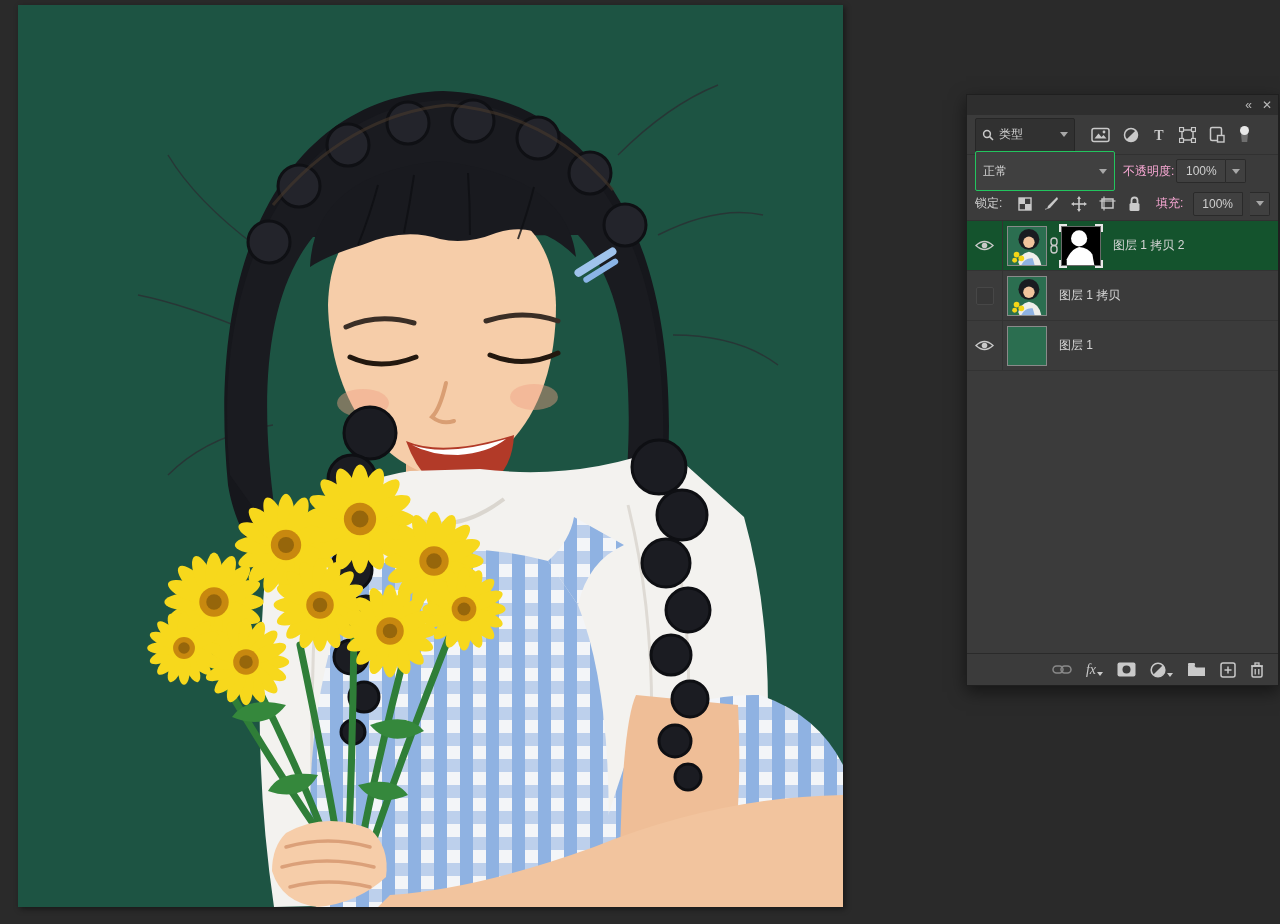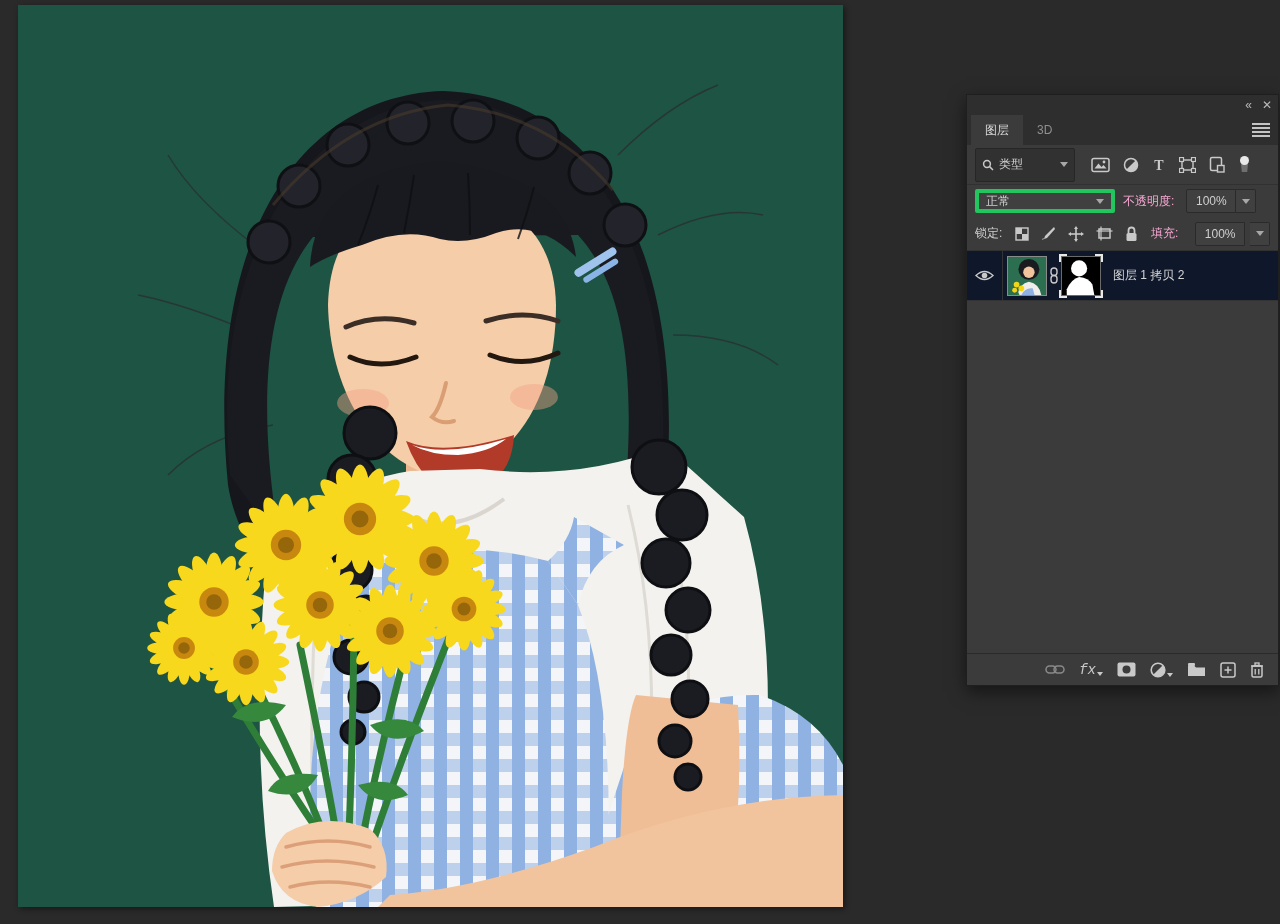--- a/index.html
+++ b/index.html
@@ -30,57 +30,57 @@
   .filter-row{height:40px;padding:0 8px;border-bottom:1px solid #313131;}
   .search-select{width:100px;height:26px;background:#313131;border:1px solid #262626;
     border-radius:2px;display:flex;align-items:center;padding:16px 6px;gap:5px;cursor:pointer;}
   .search-select .lbl{flex:1;color:#d2d2d2;}
   .caret{width:0;height:0;border-left:4px solid transparent;border-right:4px solid transparent;
     border-top:5px solid #a8a8a8;}
   .f-icons{display:flex;align-items:center;gap:13px;margin-left:16px;}
   .icon-btn{display:flex;align-items:center;justify-content:center;cursor:pointer;}
 
   .blend-row{height:32px;padding:0 8px;}
-  .blend-select{width:140px;height:24px;background:#404040;border:4px solid #22c55e;
+  .blend-select{width:140px;height:40px;background:#404040;border:1px solid #22c55e;
     border-radius:2px;display:flex;align-items:center;padding:0 7px;cursor:pointer;}
   .blend-select .lbl{flex:1;}
   .fieldlabel{margin-left:8px;color:#f9a8d4;}
   .val-box{width:50px;height:24px;background:#404040;border:1px solid #2a2a2a;
     border-radius:2px 0 0 2px;display:flex;align-items:center;justify-content:center;
-    margin-left:12px;cursor:text;}
+    margin-left:2px;cursor:text;}
   .val-caret{width:20px;height:24px;background:#404040;border:1px solid #2a2a2a;border-left:none;
     border-radius:0 2px 2px 0;display:flex;align-items:center;justify-content:center;cursor:pointer;}
 
   .lock-row{height:34px;padding:0 8px;border-bottom:1px solid #313131;justify-content:space-between;}
   .lock-icons{display:flex;align-items:center;gap:12px;margin-left:8px;}
 
   .layer-list{}
   .layer-row{height:50px;display:flex;align-items:center;border-bottom:1px solid #333;
     background:#3b3b3b;cursor:pointer;}
-  .layer-row.selected{background:#0f172a;}
+  .layer-row.selected{background:#14532d;}
   .eye-cell{width:36px;height:100%;border-right:1px solid #333;display:flex;
     align-items:center;justify-content:center;flex:none;cursor:pointer;}
   .eye-empty{width:18px;height:18px;border:1px solid #474747;border-radius:2px;background:#373737;}
   .thumb{width:40px;height:40px;flex:none;margin-left:4px;border:1px solid #8a8a8a;
     background:#222;cursor:pointer;}
   .thumb.green{background:#2b6e50;}
   .link-cell{width:14px;flex:none;display:flex;justify-content:center;}
   .mask-thumb{position:relative;width:40px;height:40px;flex:none;background:#000;
     border:1px solid #6a6a6a;cursor:pointer;}
   .mask-thumb .ck{position:absolute;width:8px;height:8px;}
   .ck.tl{left:-3px;top:-3px;border-left:2px solid #e8e8e8;border-top:2px solid #e8e8e8;}
   .ck.tr{right:-3px;top:-3px;border-right:2px solid #e8e8e8;border-top:2px solid #e8e8e8;}
   .ck.bl{left:-3px;bottom:-3px;border-left:2px solid #e8e8e8;border-bottom:2px solid #e8e8e8;}
   .ck.br{right:-3px;bottom:-3px;border-right:2px solid #e8e8e8;border-bottom:2px solid #e8e8e8;}
   .layer-name{margin-left:12px;color:#d6d6d6;white-space:nowrap;}
 
   .panel-footer{position:absolute;left:0;right:0;bottom:0;height:32px;
     border-top:1px solid #2a2a2a;background:#3b3b3b;display:flex;align-items:center;
     justify-content:flex-end;gap:14px;padding:0 14px;}
-  .fx-label{font-style:italic;font-family:Liberation Mono, monospace;
+  .fx-label{font-style:italic;font-family:Liberation Serif, serif;
     font-size:14px;color:#c9c9c9;line-height:1;}
   .mini-caret{width:0;height:0;border-left:3px solid transparent;border-right:3px solid transparent;
     border-top:4px solid #c9c9c9;margin-left:1px;align-self:flex-end;margin-bottom:1px;}
 </style>
 </head>
 <body>
 
 <div class="doc-canvas">
   <svg width="825" height="902" viewBox="0 0 825 902">
     <defs>
@@ -255,30 +255,20 @@
   </svg>
 </div>
 
 <div class="panel">
 
   <div class="panel-header">
     <span class="hbtn">«</span>
     <span class="hbtn">✕</span>
   </div>
 
-  <div class="tabbar">
-    <div class="tab active">图层</div>
-    <div class="tab">3D</div>
-    <div class="panel-menu">
-      <i></i>
-        <i></i>
-        <i></i>
-        <i></i>
-    </div>
-  </div>
 
   <div class="row filter-row">
     <div class="search-select">
       <svg width="12" height="12" viewBox="0 0 12 12">
         <circle cx="5" cy="5" r="3.4" fill="none" stroke="#c9c9c9" stroke-width="1.5"></circle>
         <line x1="7.6" y1="7.6" x2="11" y2="11" stroke="#c9c9c9" stroke-width="1.5"></line>
       </svg>
       <span class="lbl">类型</span>
       <span class="caret"></span>
     </div>
@@ -424,21 +414,50 @@
           <path d="M9,31 Q6,33 5,37 L10,38 Z" fill="#fff"></path>
         </svg>
         <span class="ck tl"></span>
         <span class="ck tr"></span>
         <span class="ck bl"></span>
         <span class="ck br"></span>
       </div>
       <span class="layer-name">图层 1 拷贝 2</span>
     </div>
 
-
+    <div class="layer-row">
+      <div class="eye-cell">
+        <span class="eye-empty"></span>
+      </div>
+      <div class="thumb">
+        <svg width="38" height="38" viewBox="0 0 40 40">
+          <rect width="40" height="40" fill="#2B6E50"></rect>
+          <circle cx="22" cy="13" r="11" fill="#1A1B20"></circle>
+          <circle cx="22" cy="16" r="6" fill="#F2C49E"></circle>
+          <path d="M10,40 Q12,28 22,26 Q33,28 35,40 Z" fill="#EFEEEA"></path>
+          <path d="M14,40 Q18,32 26,33 L28,40 Z" fill="#8FB2E2"></path>
+          <circle cx="9" cy="29" r="3" fill="#F4D516"></circle>
+          <circle cx="14" cy="33" r="3" fill="#F4D516"></circle>
+          <circle cx="7" cy="35" r="2.6" fill="#F4D516"></circle>
+          <path d="M10,36 Q12,39 12,40 L9,40 Z" fill="#2F7E38"></path>
+        </svg>
+      </div>
+      <span class="layer-name">图层 1 拷贝</span>
+    </div>
+
+    <div class="layer-row">
+      <div class="eye-cell">
+        <svg width="19" height="13" viewBox="0 0 19 13">
+          <path d="M1,6.5 Q9.5,-1.5 18,6.5 Q9.5,14.5 1,6.5 Z" fill="none" stroke="#c9c9c9" stroke-width="1.5"></path>
+          <circle cx="9.5" cy="6.5" r="2.8" fill="#c9c9c9"></circle>
+        </svg>
+      </div>
+      <div class="thumb green"></div>
+      <span class="layer-name">图层 1</span>
+    </div>
   </div>
 
   <div class="panel-footer">
     <span class="icon-btn" style="opacity:.55">
       <svg width="20" height="11" viewBox="0 0 20 11">
         <rect x="1" y="2" width="10" height="7" rx="3.5" fill="none" stroke="#c9c9c9" stroke-width="1.5"></rect>
         <rect x="9" y="2" width="10" height="7" rx="3.5" fill="none" stroke="#c9c9c9" stroke-width="1.5"></rect>
       </svg>
     </span>
     <span class="icon-btn">

